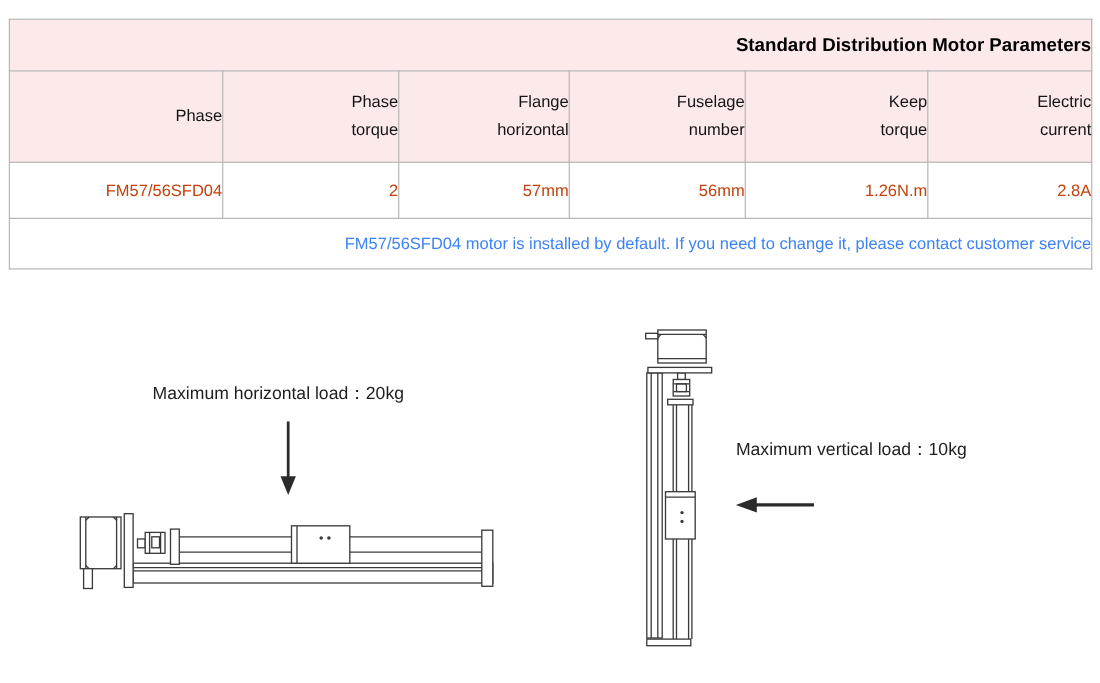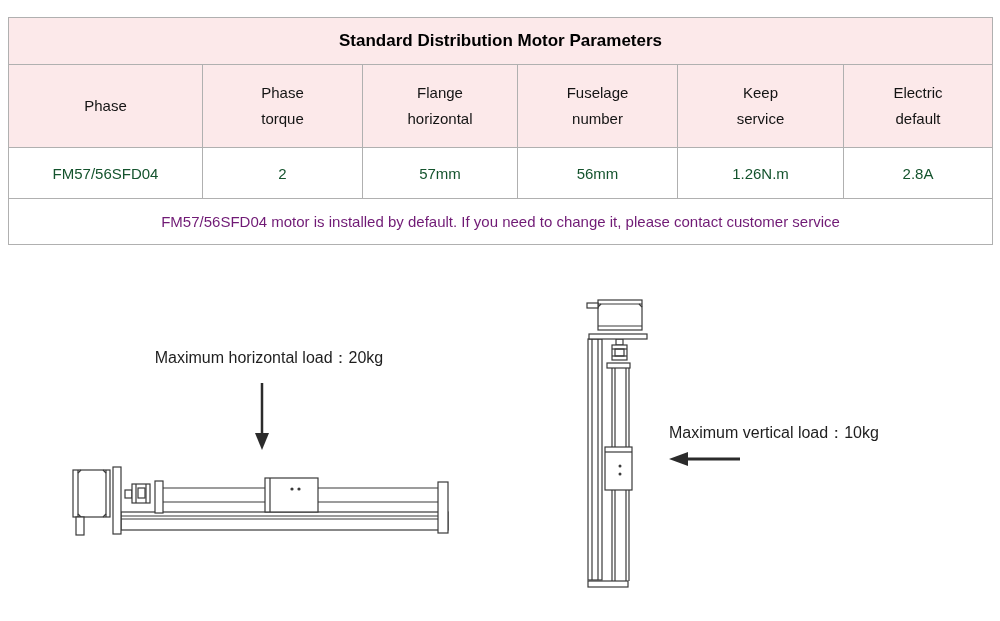--- a/index.html
+++ b/index.html
@@ -9,38 +9,38 @@
     font-family:"Liberation Sans","DejaVu Sans",sans-serif;
   }
   .abs { position:absolute; }
 
   
   table.spec {
     position:absolute; left:8px; top:17px; width:984px;
     border-collapse:collapse; table-layout:fixed;
   }
   table.spec th, table.spec td {
-    border:1px solid #b0b0b0; text-align:center; vertical-align:middle;
+    border:1px solid #b0b0b0; text-align:right; vertical-align:middle;
     background:#ffffff;
   }
   tr.title-row th {
     background:#fce9ea; height:47px; font-size:17px; font-weight:bold; color:#000;
   }
   tr.head-row th {
     background:#fce9ea; height:83px; font-weight:normal; font-size:15px;
     color:#141414; line-height:1.75;
   }
   tr.head-row th span { display:inline-block; max-width:5em; }
-  tr.data-row td { height:51px; font-size:15px; color:#14532d; }
-  tr.note-row td { height:46px; font-size:15px; color:#701a75; }
+  tr.data-row td { height:51px; font-size:15px; color:#c2410c; }
+  tr.note-row td { height:46px; font-size:15px; color:#3b82f6; }
 
   
   .diagram-label { position:absolute; font-size:16px; color:#1e1e1e; white-space:nowrap; }
-  #h-label { left:89px; top:348px; width:360px; text-align:center; }
-  #v-label { left:669px; top:423px; }
+  #h-label { left:73px; top:348px; width:360px; text-align:center; }
+  #v-label { left:669px; top:399px; }
 
   svg { display:block; }
 </style>
 </head>
 <body>
 
 <table class="spec">
   <colgroup>
     <col style="width:194px">
       <col style="width:160px">
@@ -51,22 +51,22 @@
   </colgroup>
   <tbody>
     <tr class="title-row">
       <th colspan="6">Standard Distribution Motor Parameters</th>
     </tr>
     <tr class="head-row">
       <th><span>Phase</span></th>
       <th><span>Phase torque</span></th>
       <th><span>Flange horizontal</span></th>
       <th><span>Fuselage number</span></th>
-      <th><span>Keep service</span></th>
-      <th><span>Electric default</span></th>
+      <th><span>Keep torque</span></th>
+      <th><span>Electric current</span></th>
     </tr>
     <tr class="data-row">
       <td>FM57/56SFD04</td>
       <td>2</td>
       <td>57mm</td>
       <td>56mm</td>
       <td>1.26N.m</td>
       <td>2.8A</td>
     </tr>
     <tr class="note-row">

